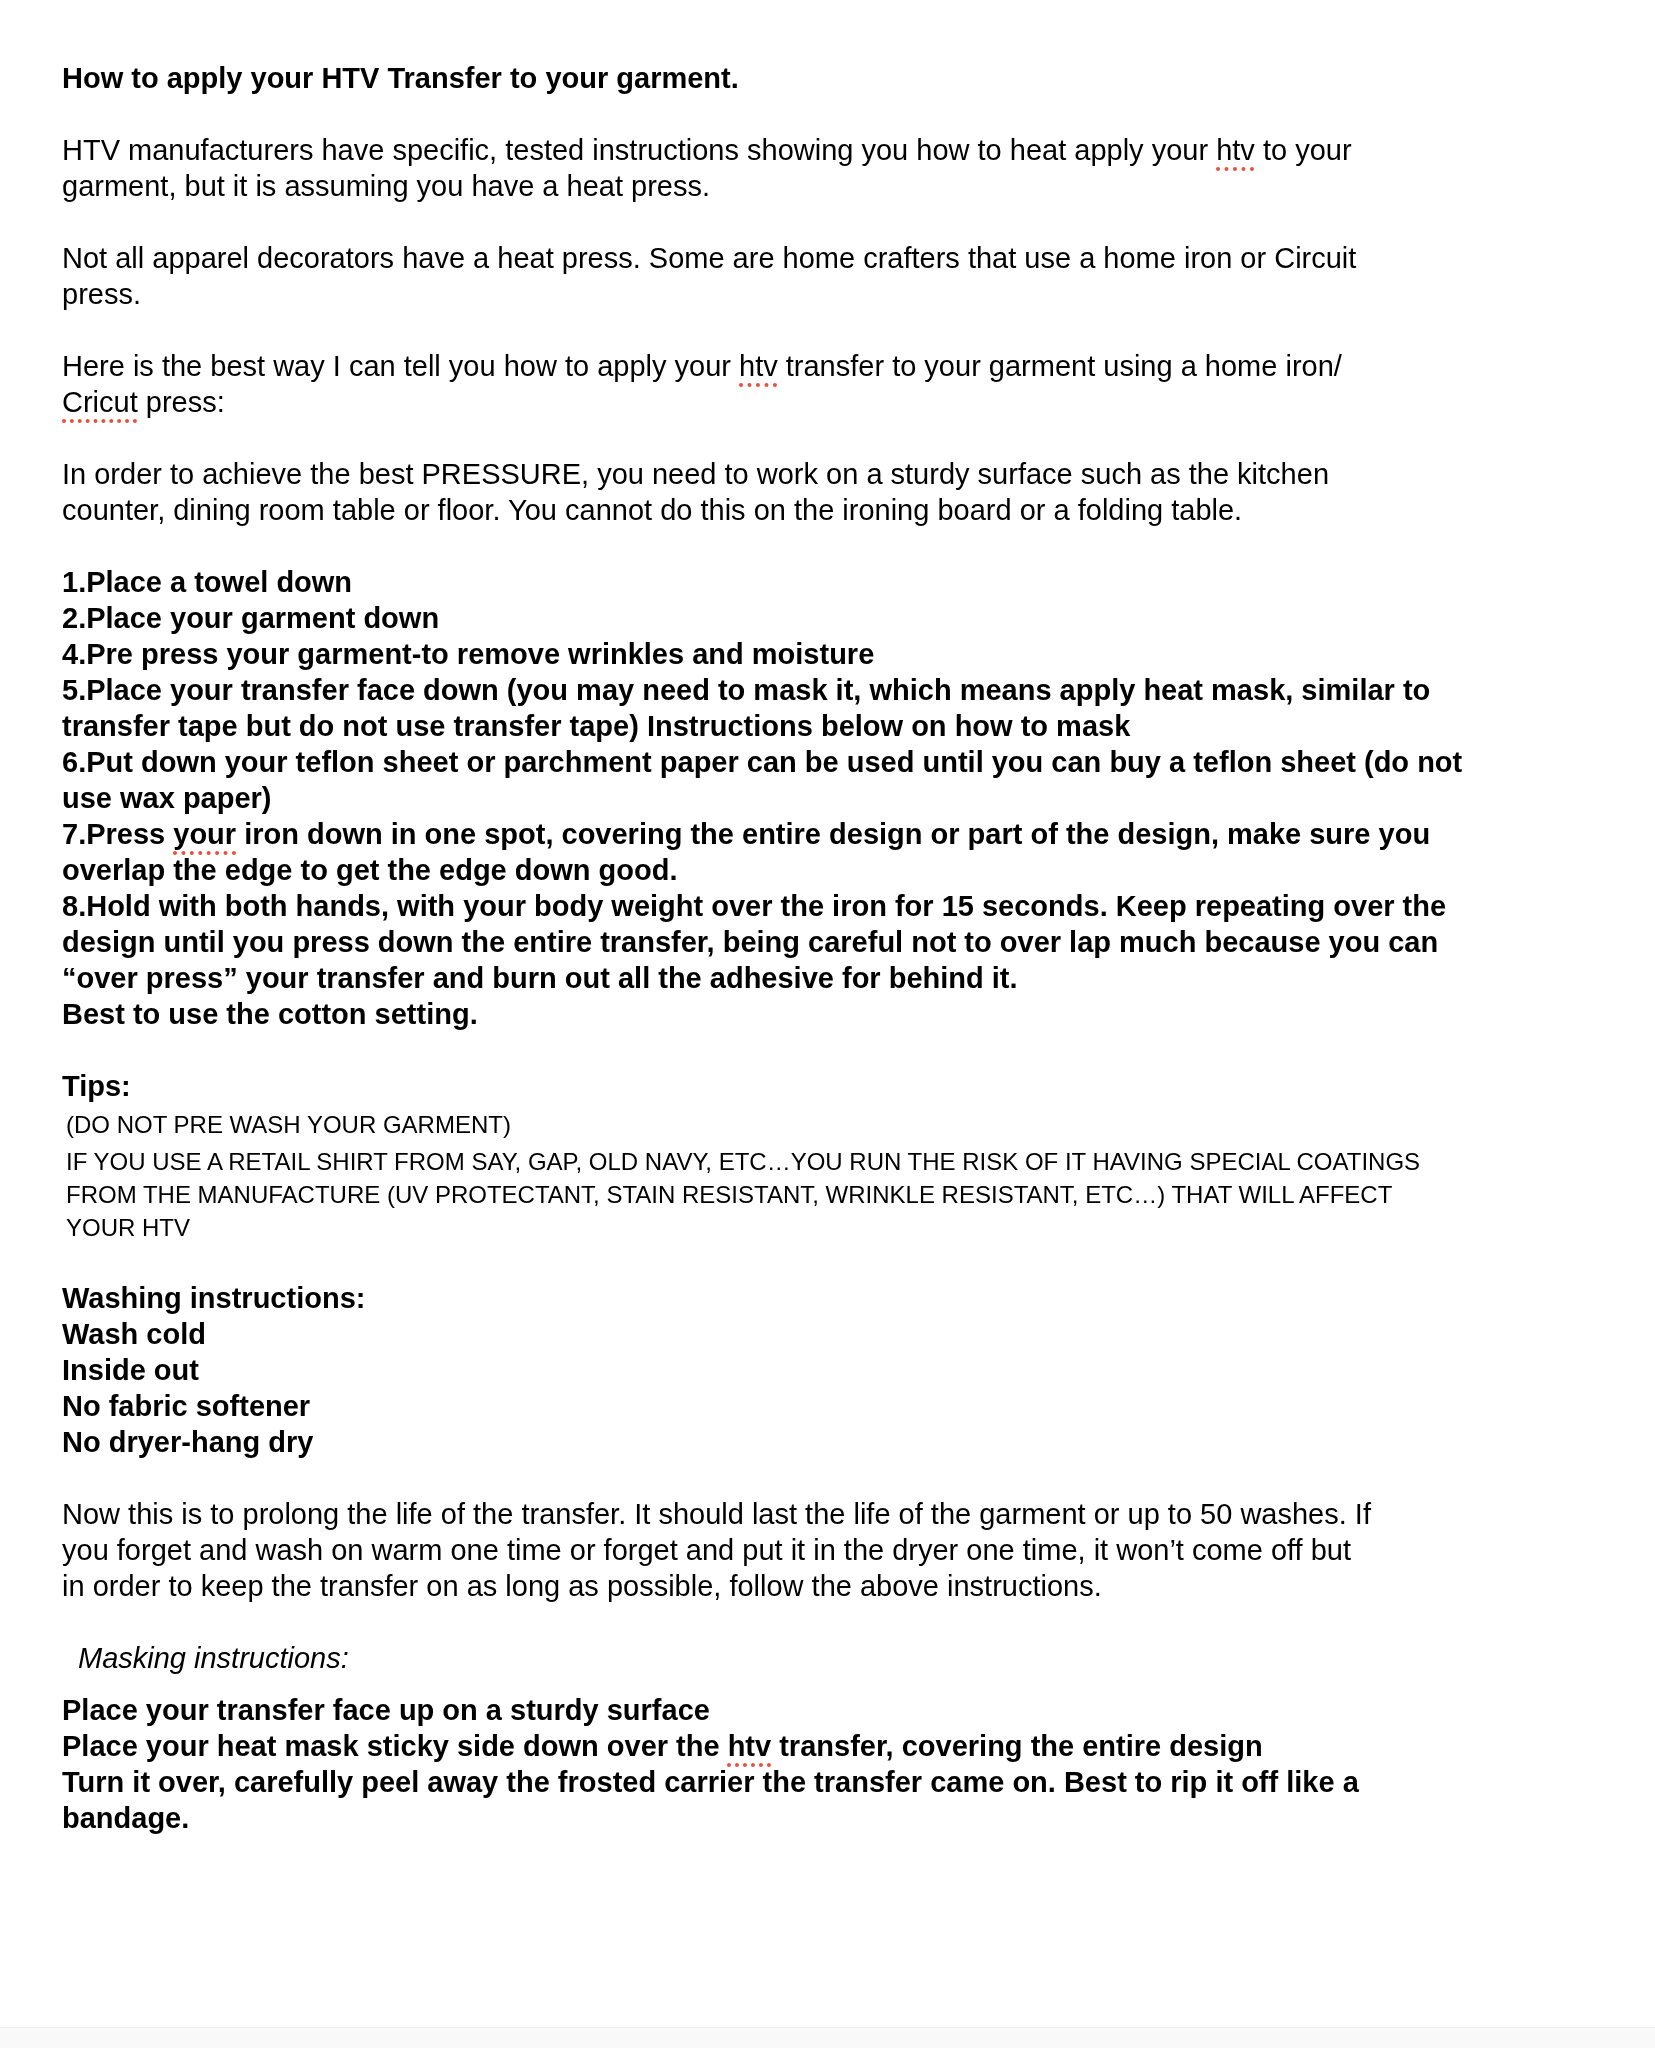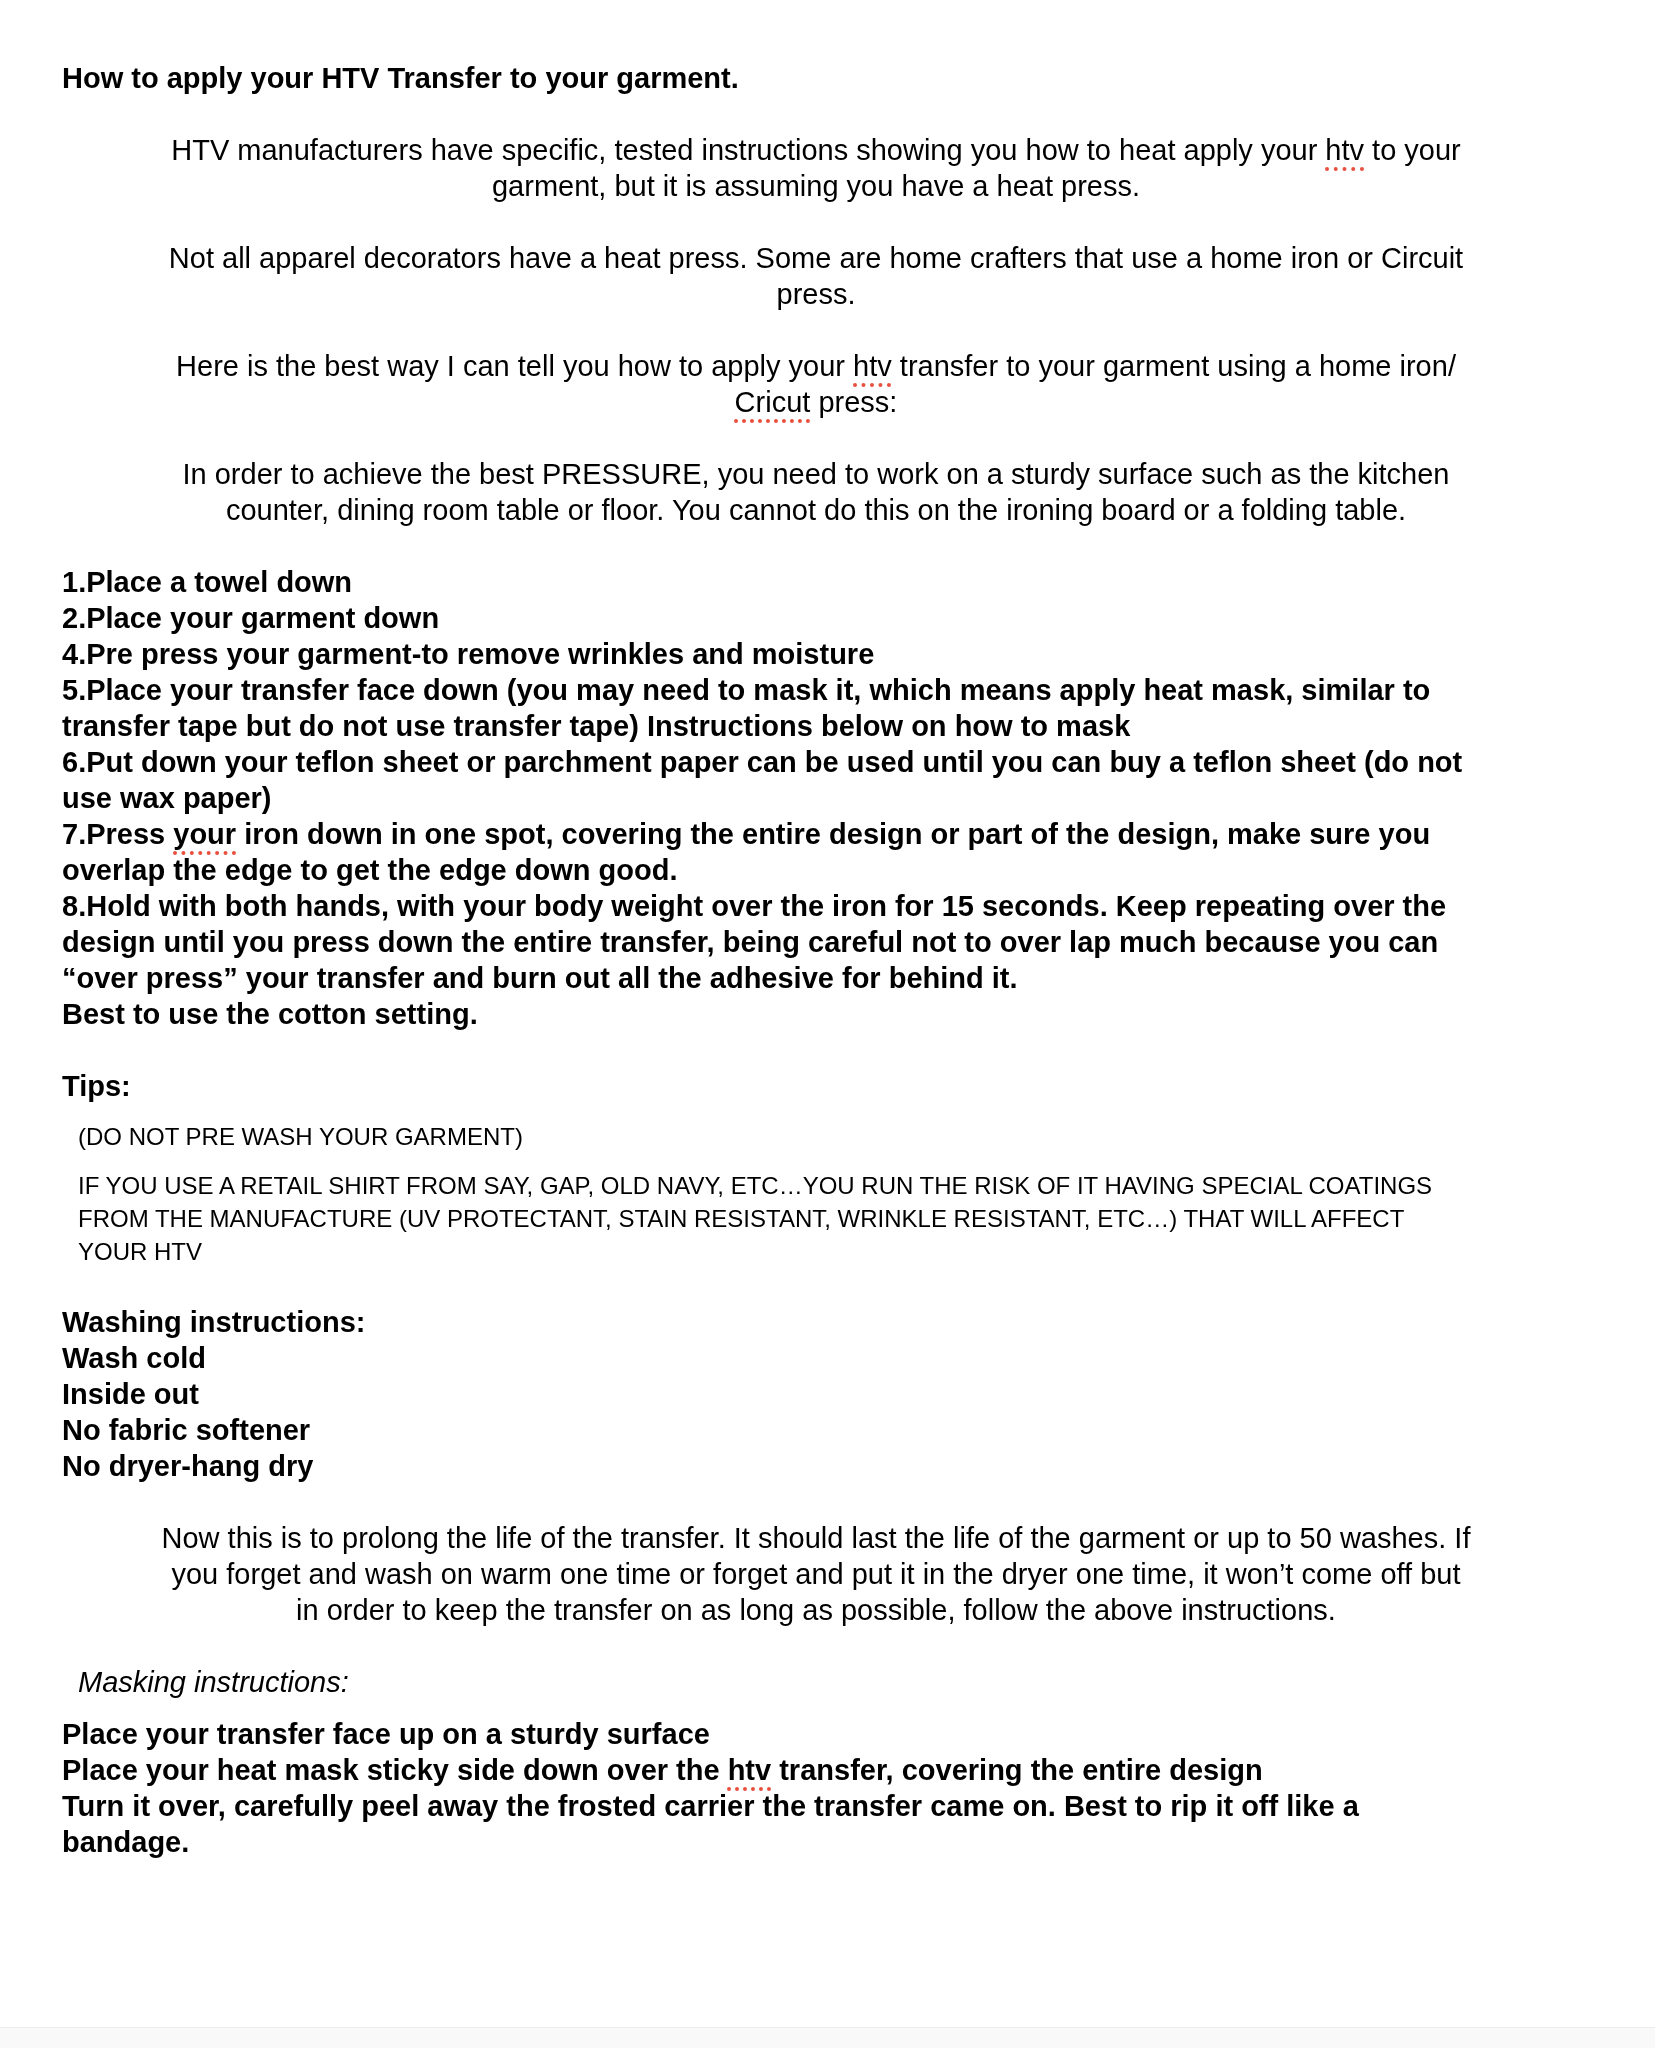--- a/index.html
+++ b/index.html
@@ -13,26 +13,26 @@
   body{
     width:1655px;height:2048px;
     background:var(--background);
     color:var(--text);
     font-family:"Liberation Sans",sans-serif;
     font-size:29px;line-height:36px;
     position:relative;overflow:hidden;
   }
   .doc{padding:60px 85px 0 62px;}
   .title{font-size:29px;line-height:36px;font-weight:700;margin:0 0 36px 0;white-space:pre-line;}
-  .para{margin:0 0 36px 0;white-space:pre-line;text-align:center;}
+  .para{margin:0 0 36px 0;white-space:pre-line;}
   .block{margin:0 0 36px 0;}
   .line{margin:0;white-space:pre-line;font-weight:bold;}
   .heading-bold{margin:0;font-weight:700;white-space:pre-line;}
   .heading-plain{margin:16px;font-weight:400;white-space:pre-line;font-style:italic;}
-  .tip-line{margin:16px;font-size:24px;line-height:33px;white-space:pre-line;}
+  .tip-line{margin:4px;font-size:24px;line-height:33px;white-space:pre-line;}
   .sp{
     text-decoration-line:underline;
     text-decoration-style:dotted;
     text-decoration-color:var(--spell-underline);
     text-decoration-thickness:3.5px;
     text-underline-offset:7px;
   }
   .footer-bar{
     position:absolute;left:0;top:2027px;width:100%;height:21px;
     background:var(--footer-bar);

